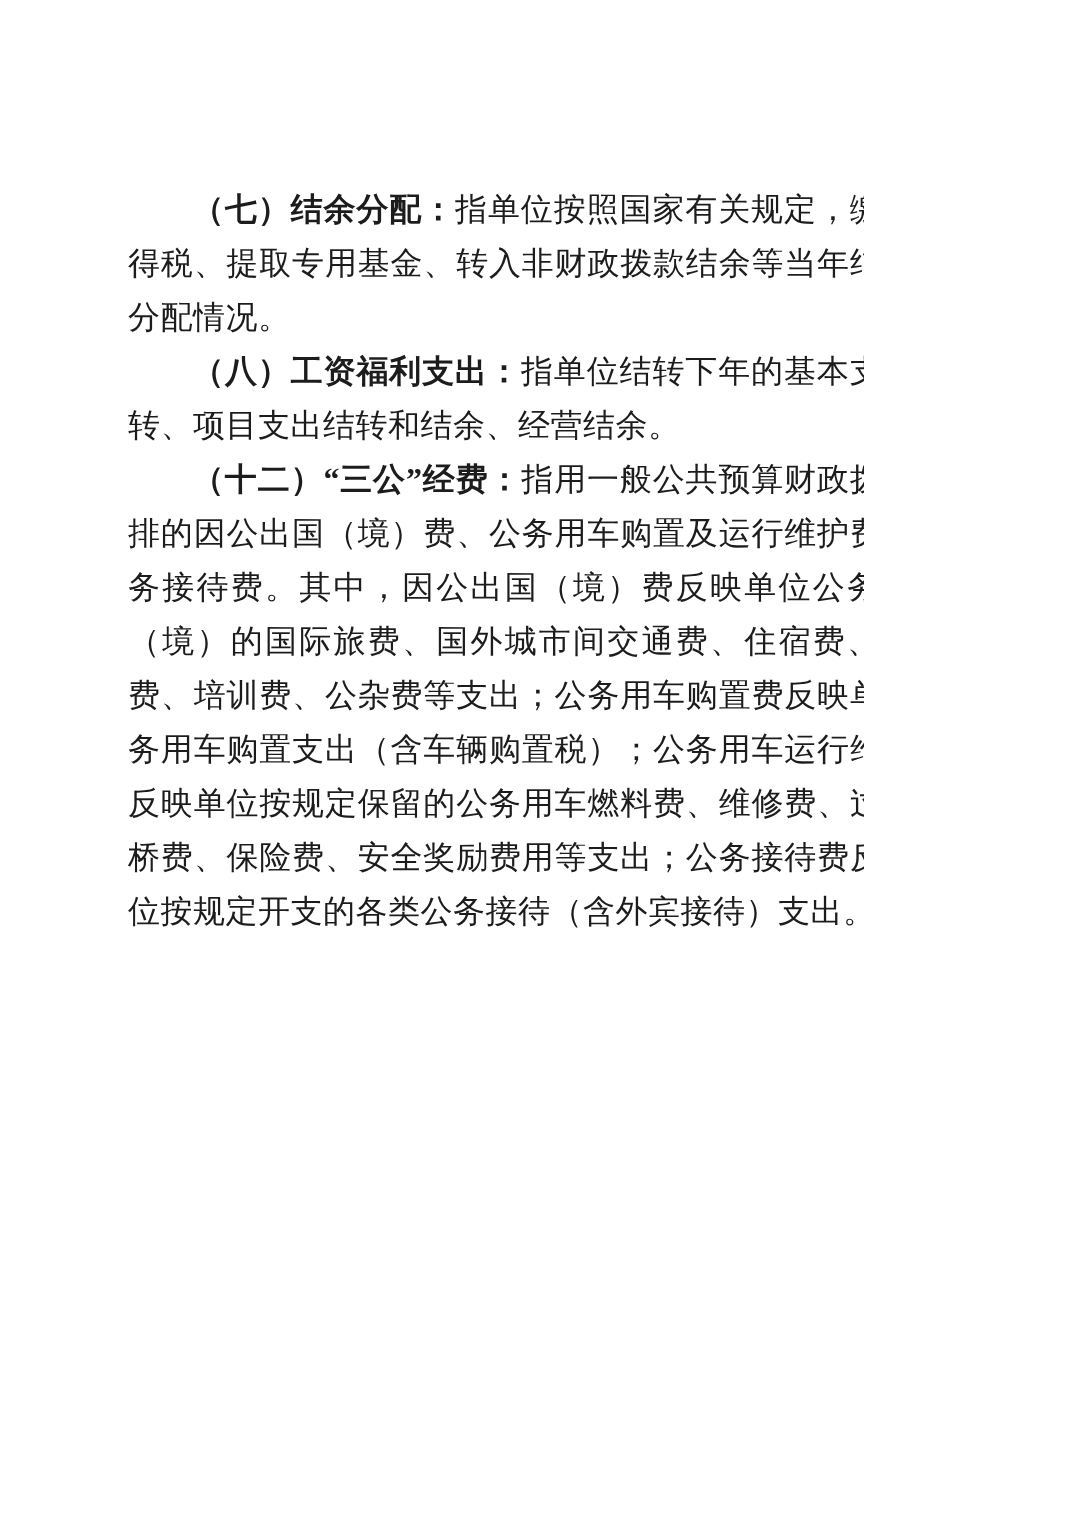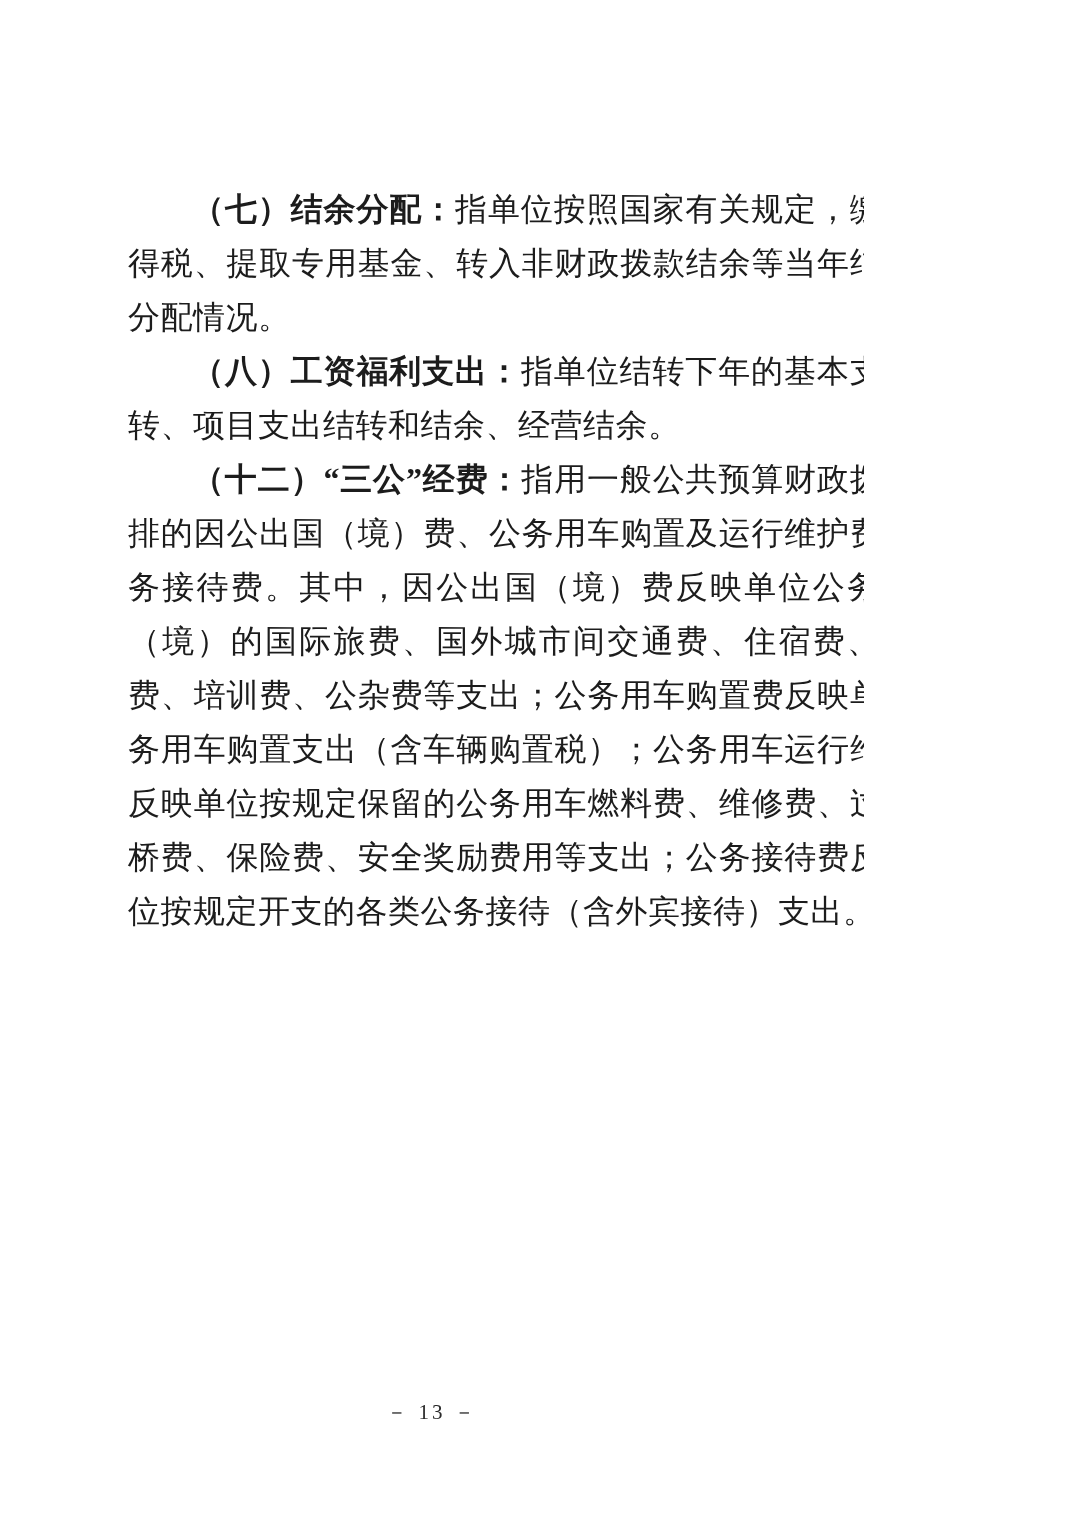--- a/index.html
+++ b/index.html
@@ -59,14 +59,13 @@
 
     <p class="para"><span class="heading">（八）工资福利支出：</span><span class="body-text">指单位结转下年的基本支出结转、项目支出结转和结余、经营结余。</span></p>
 
 
 
 
     <p class="para"><span class="heading">（十二）“三公”经费：</span><span class="body-text">指用一般公共预算财政拨款安排的因公出国（境）费、公务用车购置及运行维护费、公务接待费。其中，因公出国（境）费反映单位公务出国（境）的国际旅费、国外城市间交通费、住宿费、伙食费、培训费、公杂费等支出；公务用车购置费反映单位公务用车购置支出（含车辆购置税）；公务用车运行维护费反映单位按规定保留的公务用车燃料费、维修费、过路过桥费、保险费、安全奖励费用等支出；公务接待费反映单位按规定开支的各类公务接待（含外宾接待）支出。</span></p>
 
   </div>
 
-  <div class="page-number">－ 13 －</div>
 </div>
 
 </body></html>

